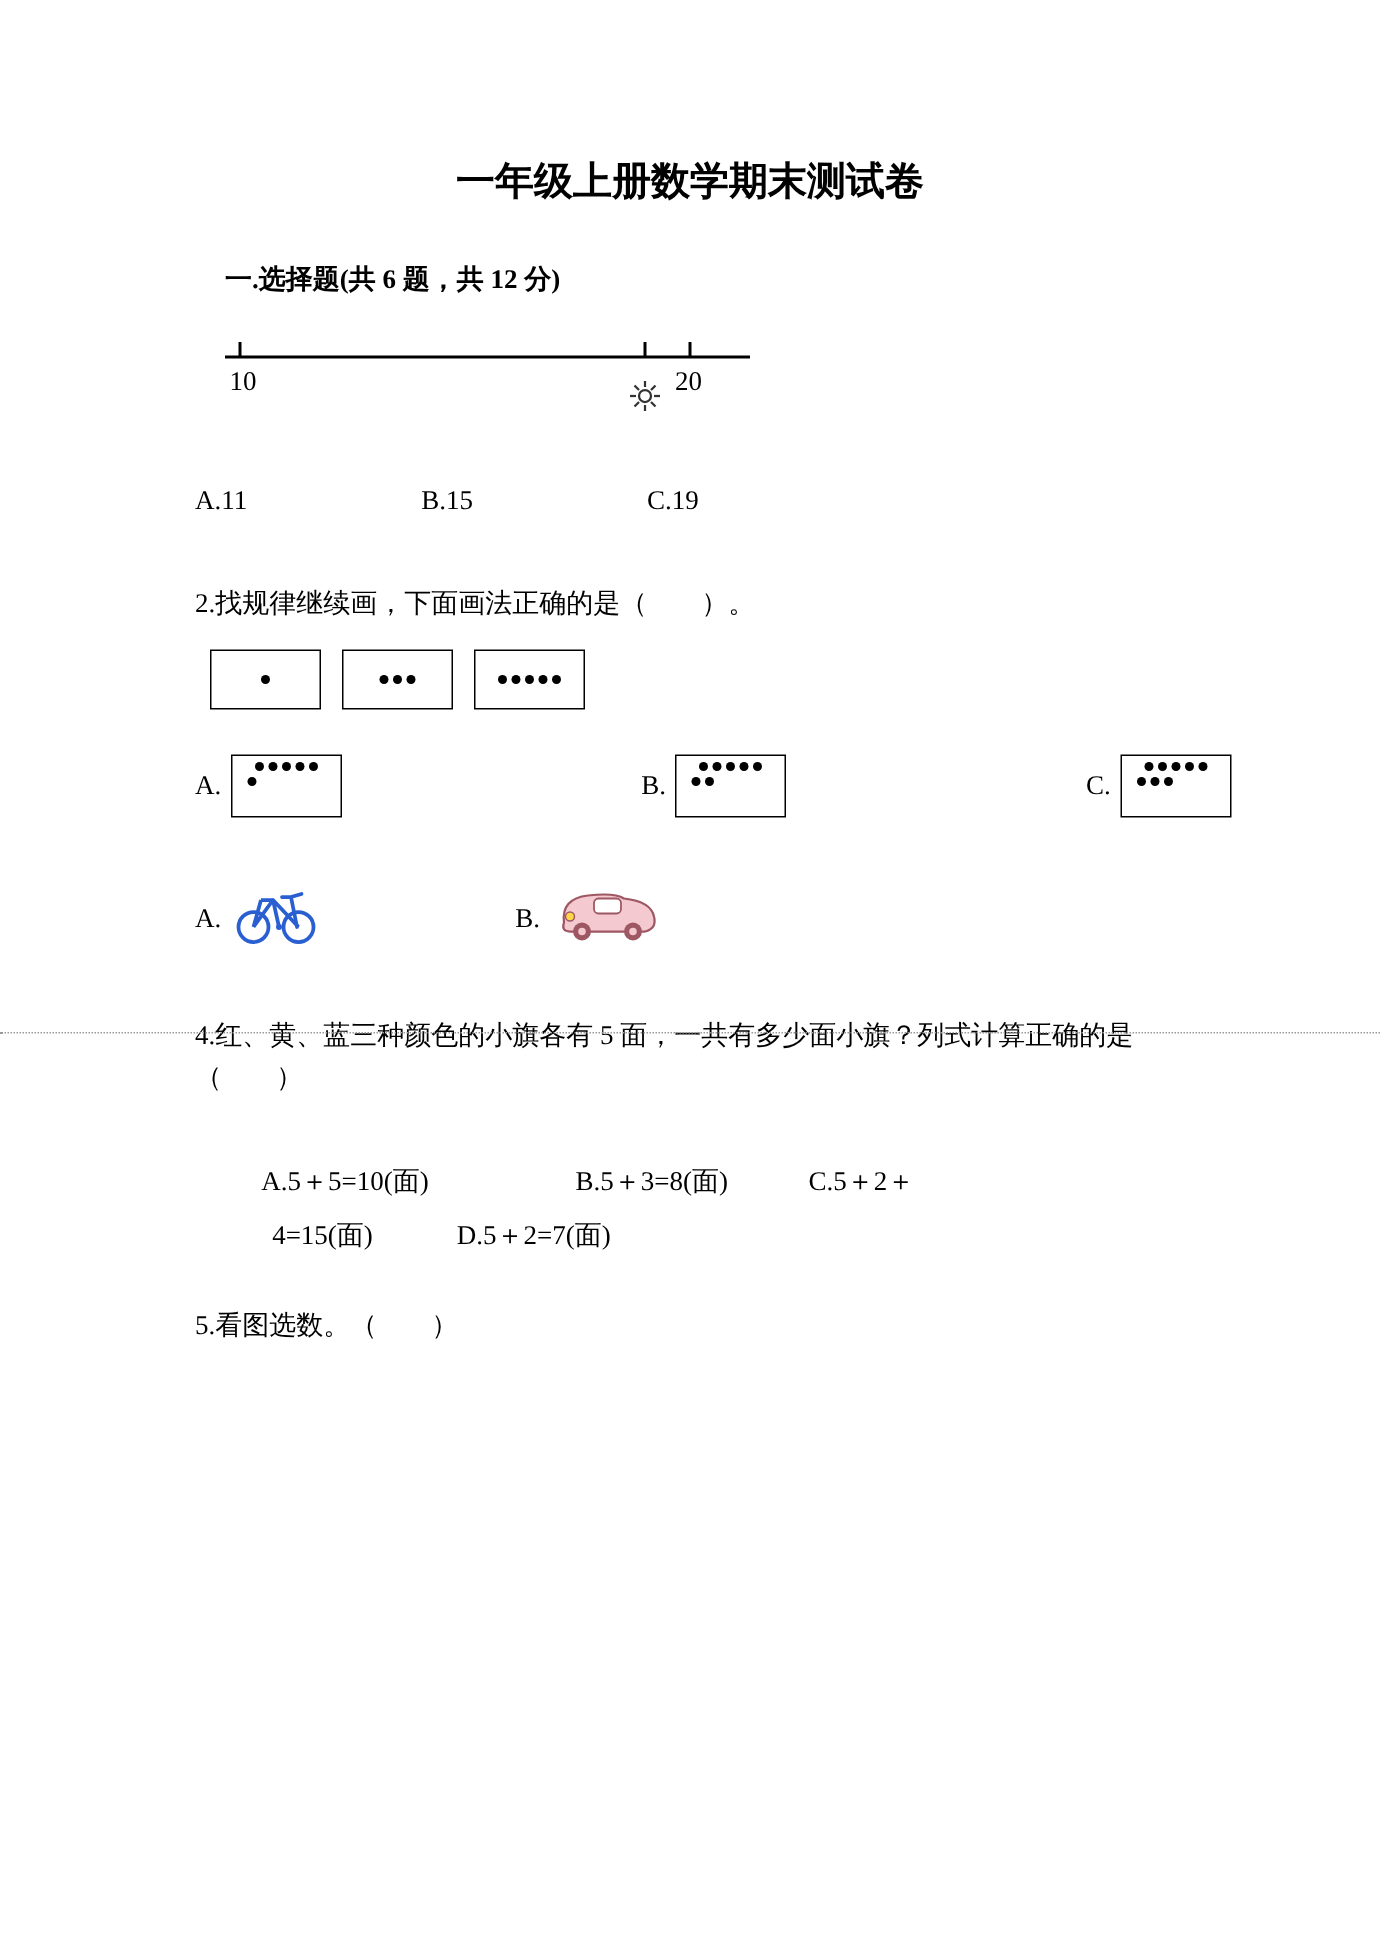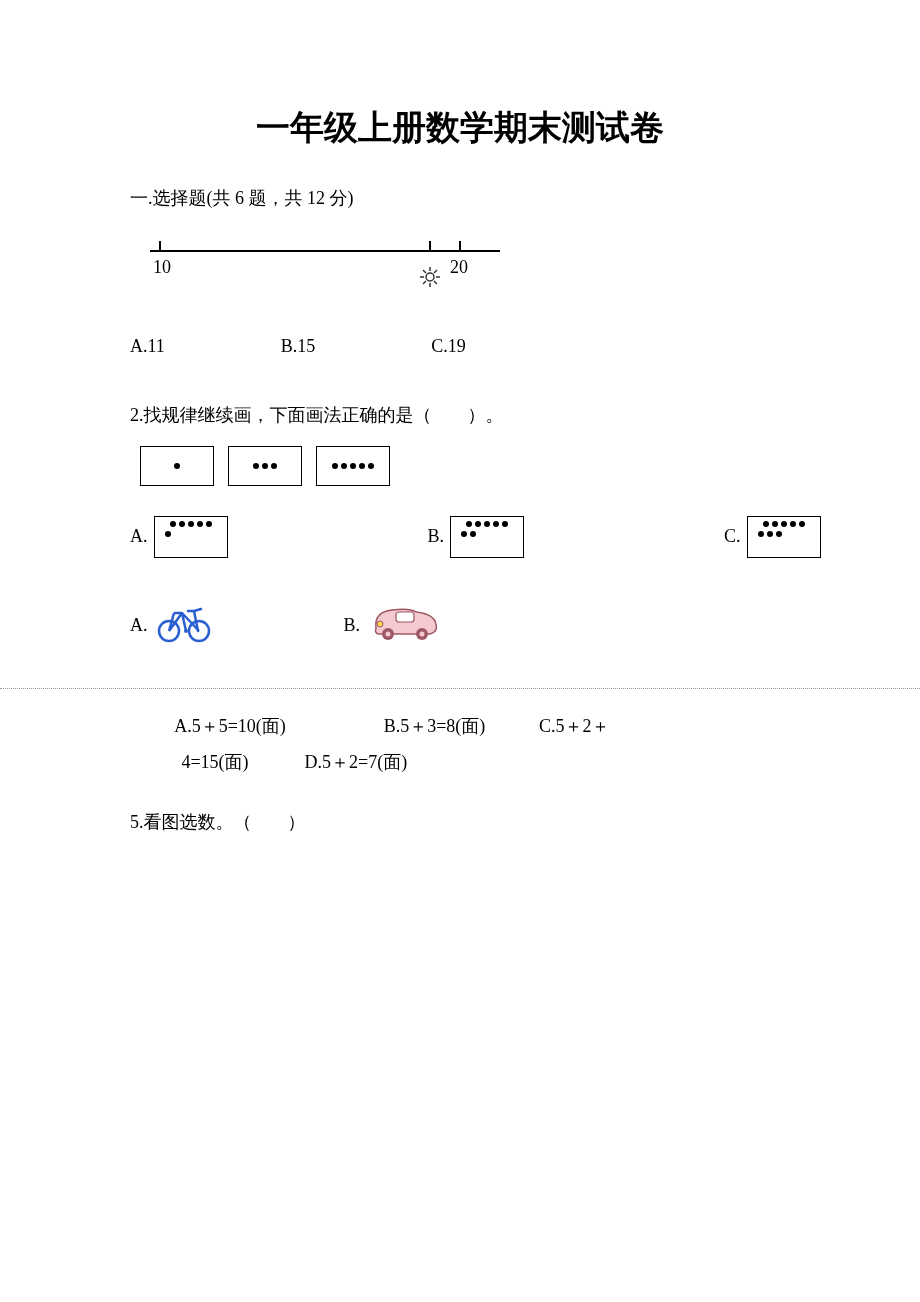--- a/index.html
+++ b/index.html
@@ -9,28 +9,29 @@
       background: #ffffff;
       font-family: "SimSun", "宋体", serif;
       color: #000;
       padding: 100px 130px 60px 130px;
       font-size: 18px;
       line-height: 1.6;
       position: relative;
     }
     .title {
       text-align: center;
-      font-size: 34px;
+      font-size: 26px;
       font-weight: bold;
       margin-bottom: 30px;
       font-family: "SimHei", "黑体", sans-serif;
     }
     .section-header {
-      font-weight: normal;
+      font-weight: bold;
       margin-bottom: 20px;
+      margin-left: 20px;
     }
     .question {
       margin-bottom: 28px;
     }
     .q-text {
       margin-bottom: 16px;
     }
     .number-line {
       margin: 16px 0 30px 10px;
     }
@@ -221,20 +222,21 @@
           <circle cx="56" cy="36" r="6" fill="#9e5864"></circle>
           <circle cx="56" cy="36" r="2.5" fill="#f4c9cf"></circle>
           <circle cx="14" cy="26" r="3" fill="#ffd54a" stroke="#9e5864" stroke-width="1"></circle>
         </svg>
       </span>
     </span>
   </div>
 </div>
 
 <div class="question" style="margin-top:36px;">
+  <div class="q-text">4.红、黄、蓝三种颜色的小旗各有 5 面，一共有多少面小旗？列式计算正确的是（　　）</div>
   <div class="q4-opts">
     <span class="opt-item" style="width:200px;">A.5＋5=10(面)</span>
     <span class="opt-item" style="width:200px;margin-top:20px;">B.5＋3=8(面)</span>
     <span class="opt-item">C.5＋2＋</span><br>
     <span class="opt-item" style="width:170px;">4=15(面)</span>
     <span class="opt-item">D.5＋2=7(面)</span>
   </div>
 </div>
 
 <div class="question">

